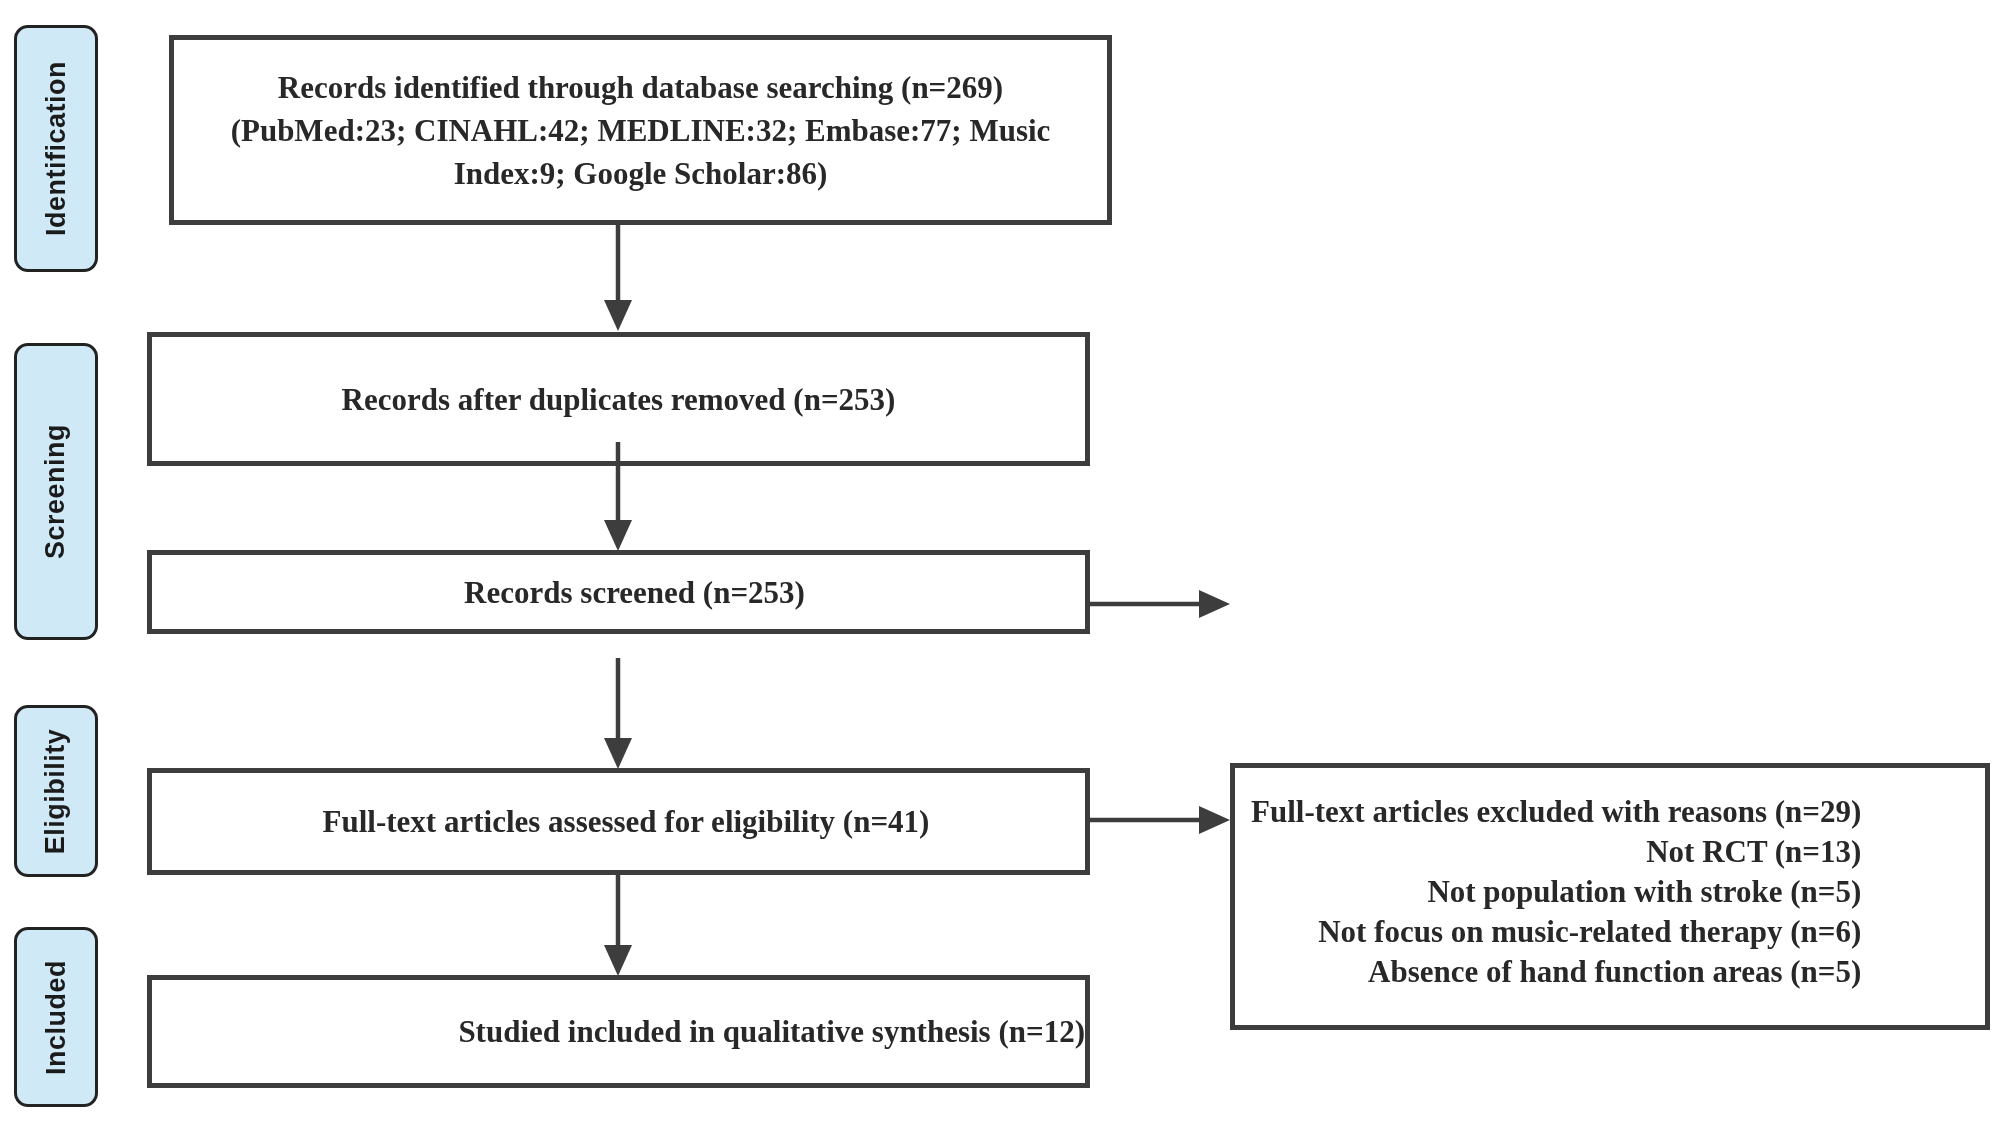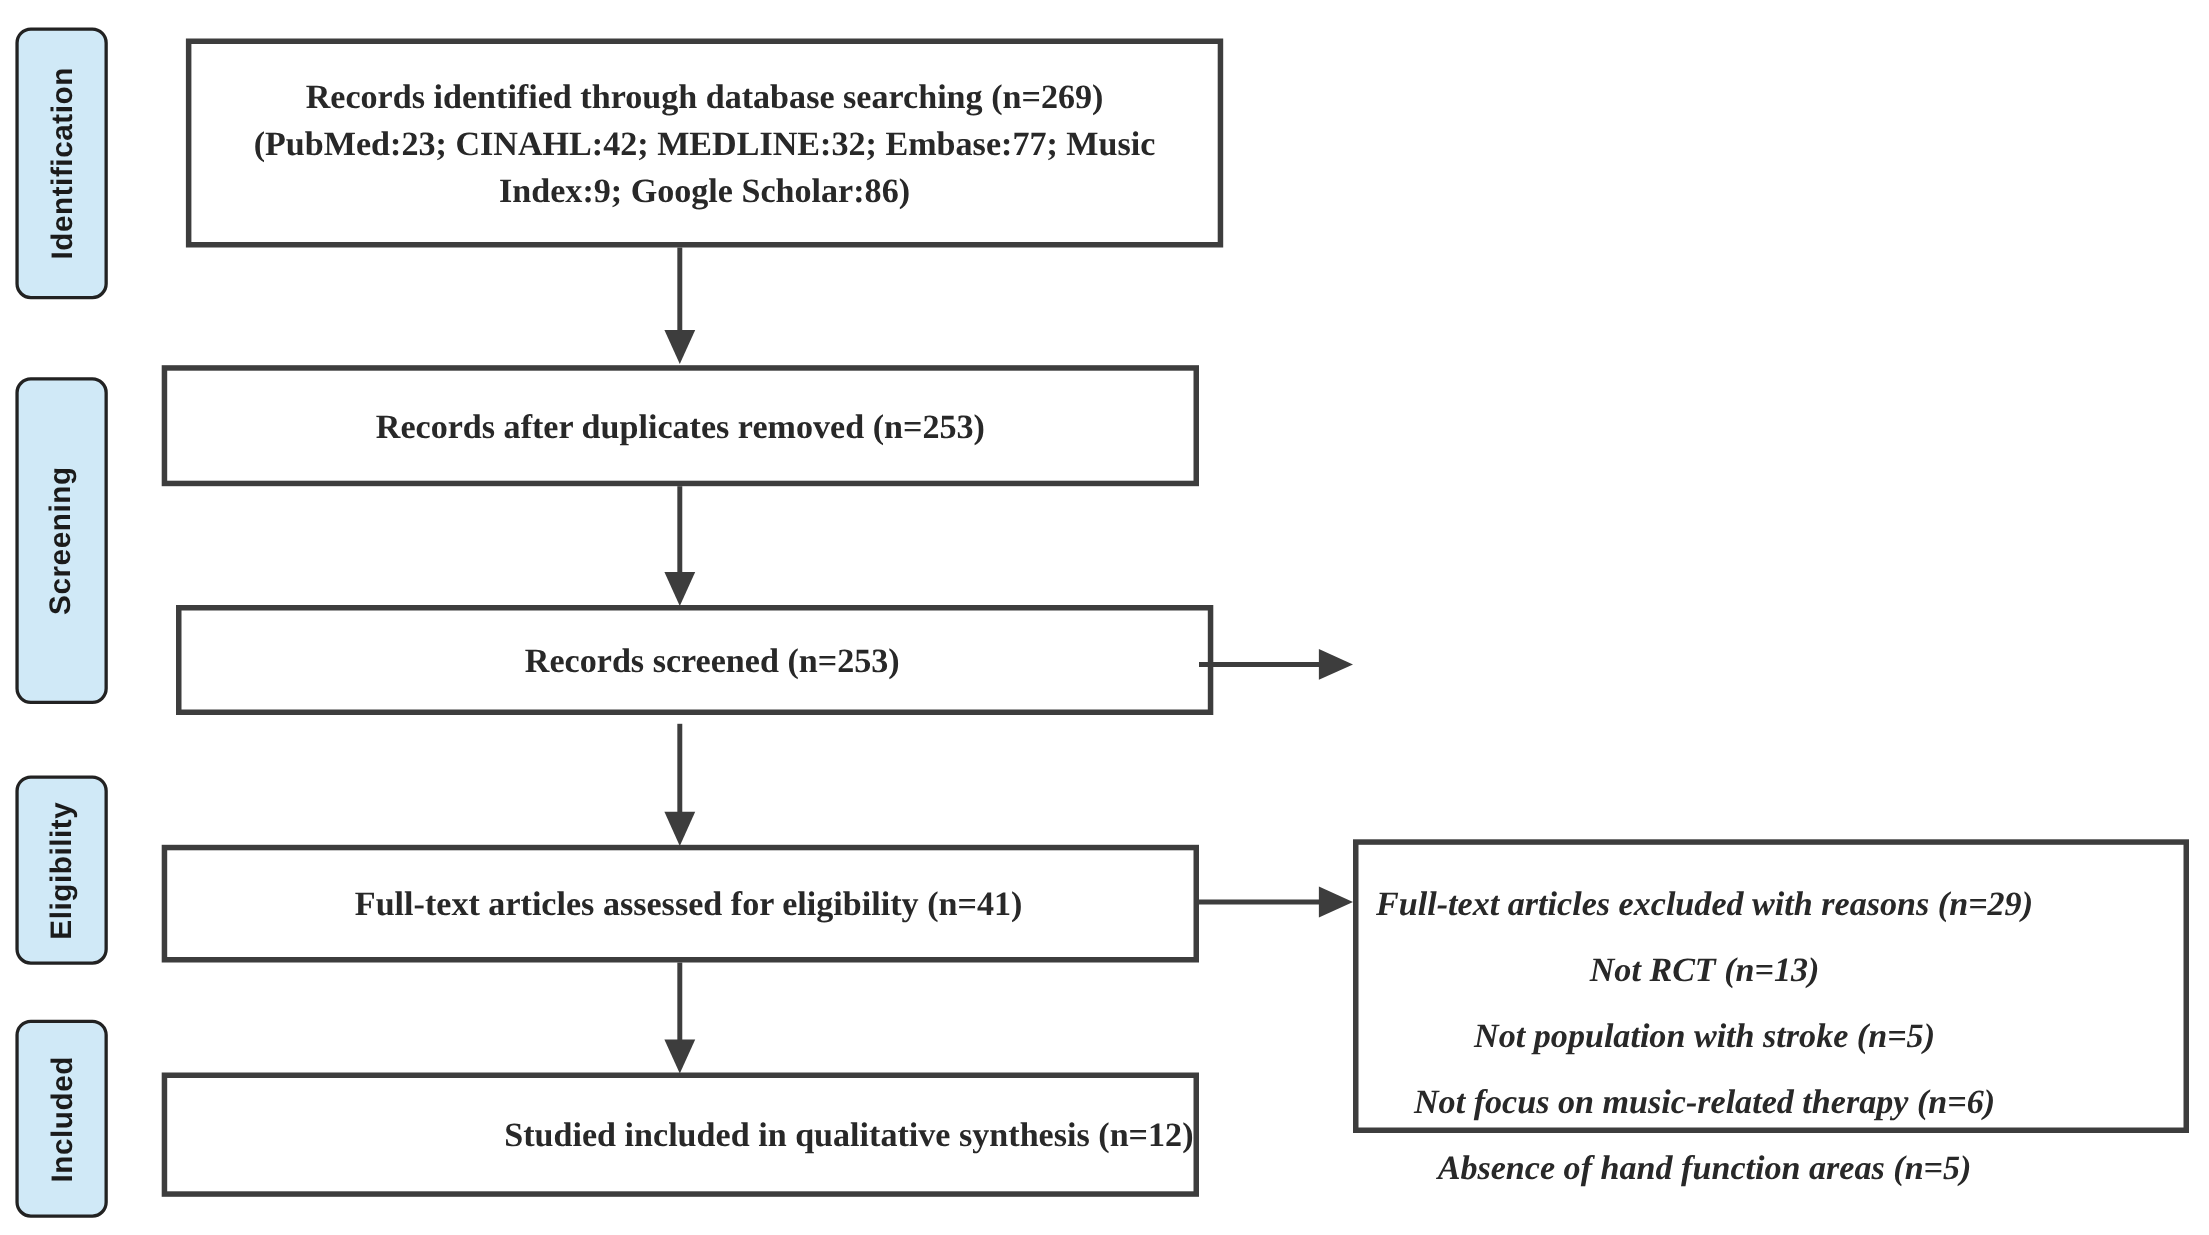--- a/index.html
+++ b/index.html
@@ -55,24 +55,23 @@
     line-height: 43px;
     color: var(--text, #282828);
     text-align: center;
     white-space: pre-line;
   }
   .box.top-left {
     align-items: flex-start;
     justify-content: flex-start;
   }
   .box.top-left .box-text {
-    text-align: center;
+    text-align: right;
     padding: 24px 14px 0 16px;
-    line-height: 60px;
-    font-style: italic;
+    line-height: 40px;
   }
 
   
   .arrows {
     position: absolute;
     left: 0;
     top: 0;
     pointer-events: none;
   }
   .arrow-line {
@@ -102,25 +101,25 @@
   <div class="stage" style="top:927px; height:180px;">
     <span class="stage-label">Included</span>
   </div>
 
   <div class="box" style="left:147px; top:35px; width:943px; height:190px;margin-left:22px;">
     <div class="box-text">Records identified through database searching (n=269)
 (PubMed:23; CINAHL:42; MEDLINE:32; Embase:77; Music
 Index:9; Google Scholar:86)</div>
   </div>
 
-  <div class="box" style="left:147px; top:332px; width:943px; height:110px;">
+  <div class="box" style="left:147px; top:332px; width:943px; height:134px;">
     <div class="box-text">Records after duplicates removed (n=253)</div>
   </div>
 
-  <div class="box" style="left:160px; top:550px; width:943px; height:100px;padding-left:32px;">
+  <div class="box" style="left:147px; top:550px; width:943px; height:84px;padding-left:32px;">
     <div class="box-text">Records screened (n=253)</div>
   </div>
 
   <div class="box" style="left:147px; top:768px; width:943px; height:107px;padding-left:15px;">
     <div class="box-text">Full-text articles assessed for eligibility (n=41)</div>
   </div>
 
   <div class="box" style="left:147px; top:975px; width:943px; height:113px;justify-content:flex-end;">
     <div class="box-text">Studied included in qualitative synthesis (n=12)</div>
   </div>

